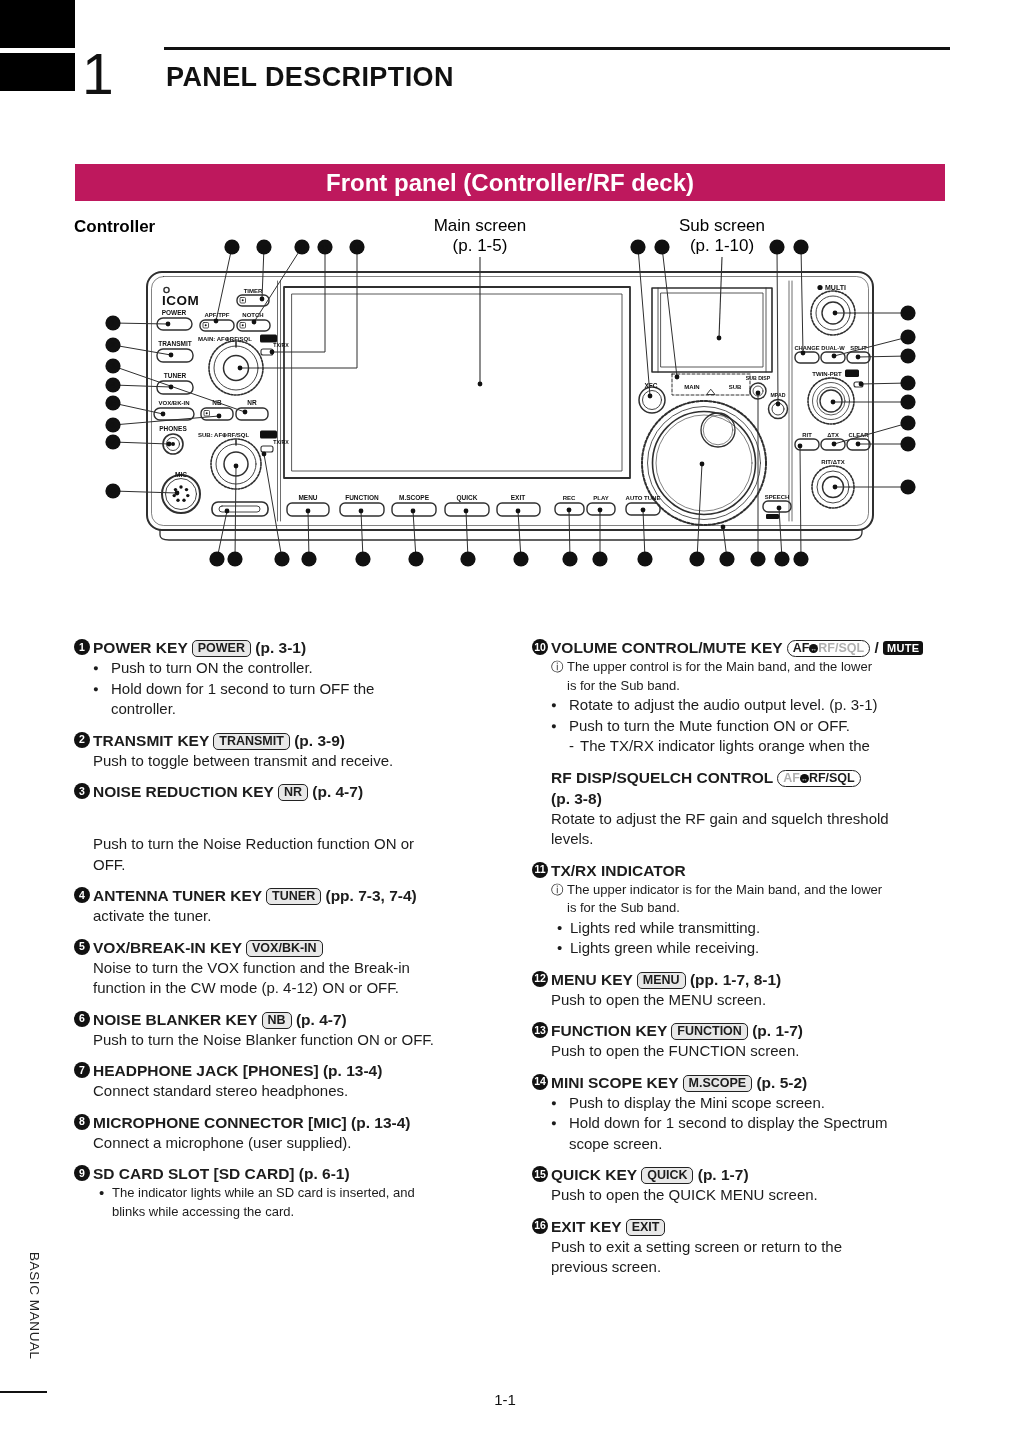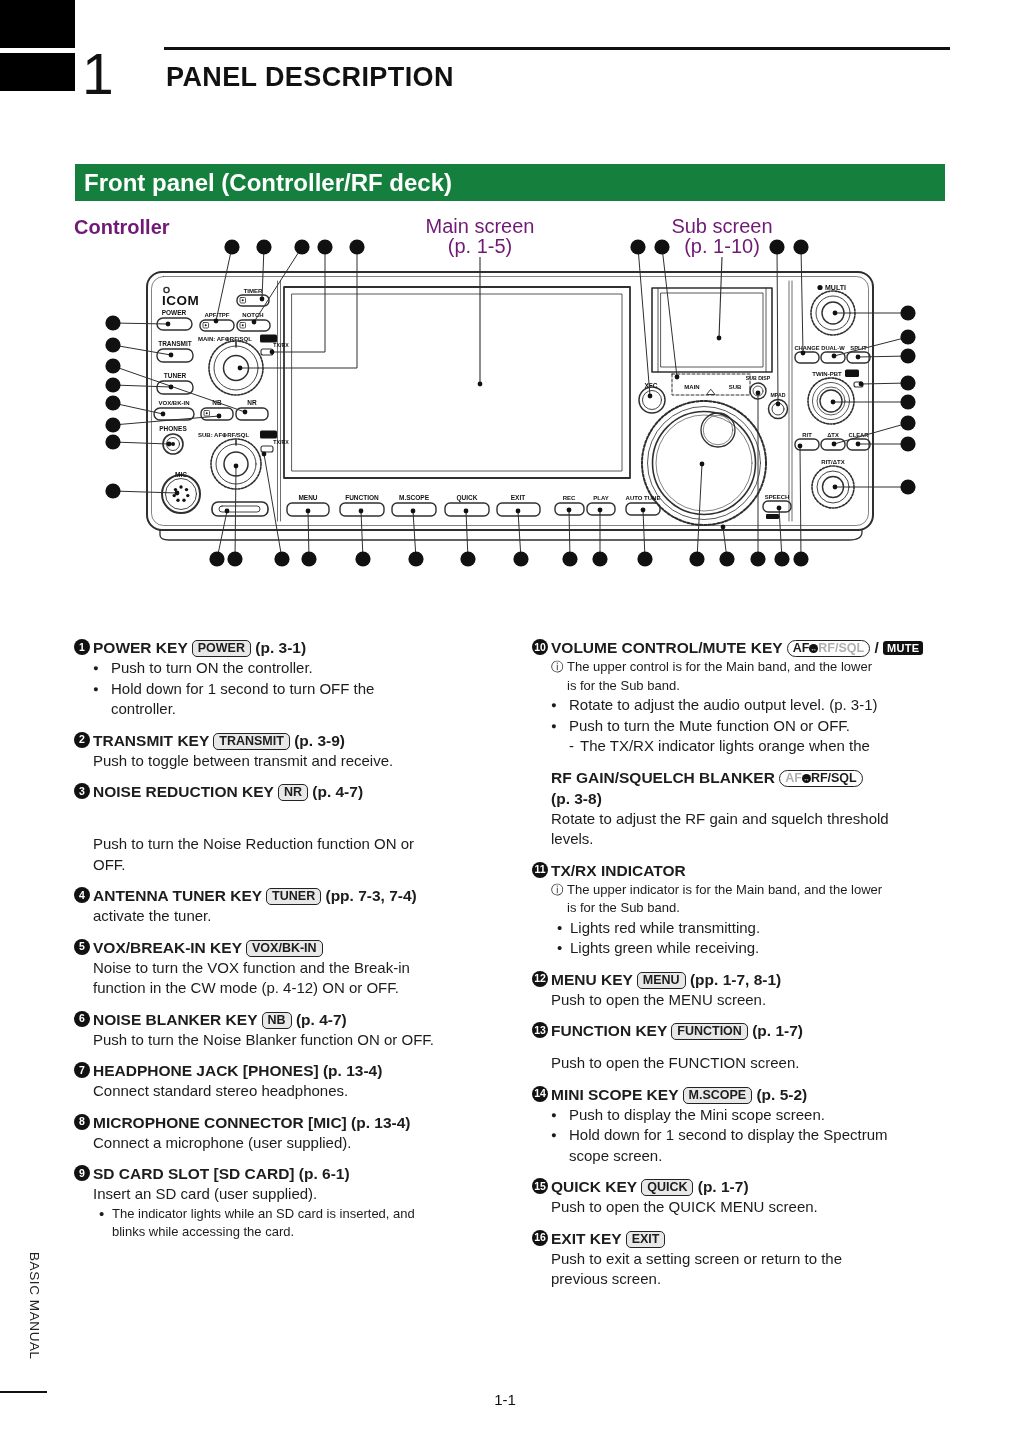--- a/index.html
+++ b/index.html
@@ -2,23 +2,23 @@
 <html><head>
 <meta charset="utf-8">
 <style>
   html,body { margin:0; padding:0; background:#fff; }
   .page { position:relative; width:1024px; height:1449px; background:#fff;
           font-family:"Liberation Sans", sans-serif; color:#1a1a1a; overflow:hidden; }
   .blk { position:absolute; background:#000; }
   .ch-num { position:absolute; left:82px; top:46px; font-size:57px; font-weight:400; line-height:1; color:#111; }
   .rule { position:absolute; left:164px; top:47px; width:786px; height:3px; background:#111; }
   .ch-title { position:absolute; left:166px; top:62px; font-size:27px; font-weight:bold; color:#111; letter-spacing:0.4px; }
-  .secbar { position:absolute; left:75px; top:164px; width:870px; height:37px; background:#15803d;
-            color:#fff; font-size:24px; font-weight:bold; line-height:37px; padding-left:9px; box-sizing:border-box; }
-  .dlabel { position:absolute; font-size:20px; color:#701a75; line-height:20px; }
+  .secbar { position:absolute; left:75px; top:164px; width:870px; height:37px; background:#be185d;
+            color:#fff; font-size:24px; font-weight:bold; line-height:37px; box-sizing:border-box;text-align:center; }
+  .dlabel { position:absolute; font-size:17px; color:#000000; line-height:20px; }
   .lbl-controller { left:74px; top:217px; font-weight:bold; }
   .lbl-mainscreen { left:420px; top:216px; width:120px; text-align:center; }
   .lbl-subscreen  { left:662px; top:216px; width:120px; text-align:center; }
   svg.diagram { position:absolute; left:60px; top:212px; width:960px; height:372px; }
   svg.diagram text { font-family:"Liberation Sans", sans-serif; fill:#111; font-weight:bold; stroke:none; }
   .t7  { font-size:7px; }
   .t65 { font-size:6.5px; }
   .t6  { font-size:6px; }
   .t58 { font-size:5.8px; }
   .t52 { font-size:5.2px; }
@@ -642,23 +642,20 @@
       <div class="item">
         <span class="inum">8</span>
         <div class="ih"><span>MICROPHONE CONNECTOR [MIC] (p. 13-4)</span></div>
         <div class="ln" style="padding-left: 0px;">
           <span class="tx">Connect a microphone (user supplied).</span>
         </div>
       </div>
       <div class="item">
         <span class="inum">9</span>
         <div class="ih"><span>SD CARD SLOT [SD CARD] (p. 6-1)</span></div>
-        <div class="ln" style="padding-left: 0px;">
-          <span class="tx">Insert an SD card (user supplied).</span>
-        </div>
         <div class="ln small" style="padding-left: 6px;">
           <span class="mk g-s" style="width: 13px;">•</span>
           <span class="tx">The indicator lights while an SD card is inserted, and</span>
         </div>
         <div class="ln small" style="padding-left: 19px;">
           <span class="tx">blinks while accessing the card.</span>
         </div>
       </div>
     </div>
   <div class="col col-right">
@@ -683,21 +680,21 @@
         <div class="ln" style="padding-left: 0px;">
           <span class="mk g-b" style="width: 18px;">●</span>
           <span class="tx">Push to turn the Mute function ON or OFF.</span>
         </div>
         <div class="ln" style="padding-left: 18px;">
           <span class="mk g-d" style="width: 11px;">-</span>
           <span class="tx">The TX/RX indicator lights orange when the</span>
         </div>
       </div>
       <div class="item">
-        <div class="ih"><span>RF GAIN/SQUELCH BLANKER </span><span class="pill">
+        <div class="ih"><span>RF DISP/SQUELCH CONTROL </span><span class="pill">
             <span class="off">AF</span>
             <span class="push">↔</span>
             <span class="on">RF/SQL</span>
           </span></div>
         <div class="ih">(p. 3-8)</div>
         <div class="ln" style="padding-left: 0px;">
           <span class="tx">Rotate to adjust the RF gain and squelch threshold</span>
         </div>
         <div class="ln" style="padding-left: 0px;">
           <span class="tx">levels.</span>
@@ -725,21 +722,21 @@
       <div class="item">
         <span class="inum">12</span>
         <div class="ih"><span>MENU KEY </span><span class="key">MENU</span><span> (pp. 1-7, 8-1)</span></div>
         <div class="ln" style="padding-left: 0px;">
           <span class="tx">Push to open the MENU screen.</span>
         </div>
       </div>
       <div class="item">
         <span class="inum">13</span>
         <div class="ih"><span>FUNCTION KEY </span><span class="key">FUNCTION</span><span> (p. 1-7)</span></div>
-        <div class="ln" style="padding-left: 0px; margin-top: 12px;">
+        <div class="ln" style="padding-left: 0px;">
           <span class="tx">Push to open the FUNCTION screen.</span>
         </div>
       </div>
       <div class="item">
         <span class="inum">14</span>
         <div class="ih"><span>MINI SCOPE KEY </span><span class="key">M.SCOPE</span><span> (p. 5-2)</span></div>
         <div class="ln" style="padding-left: 0px;">
           <span class="mk g-b" style="width: 18px;">●</span>
           <span class="tx">Push to display the Mini scope screen.</span>
         </div>

